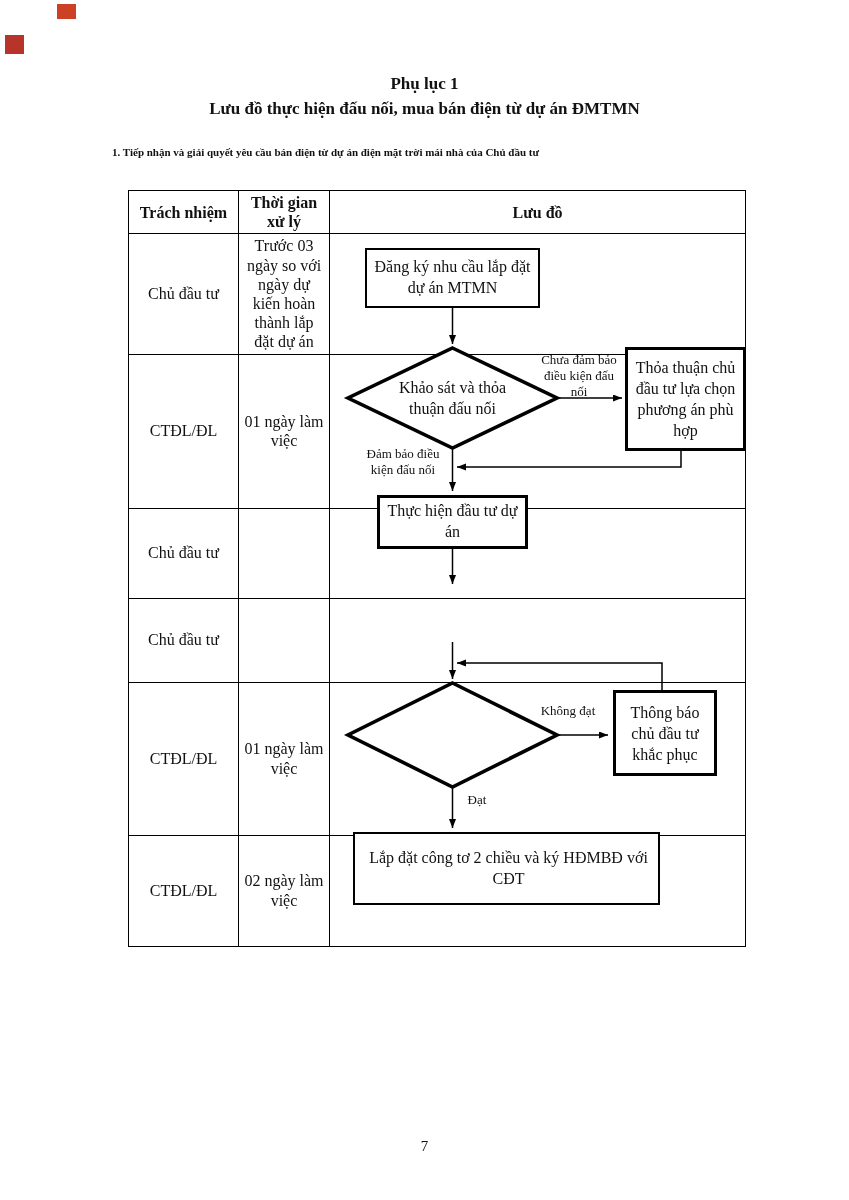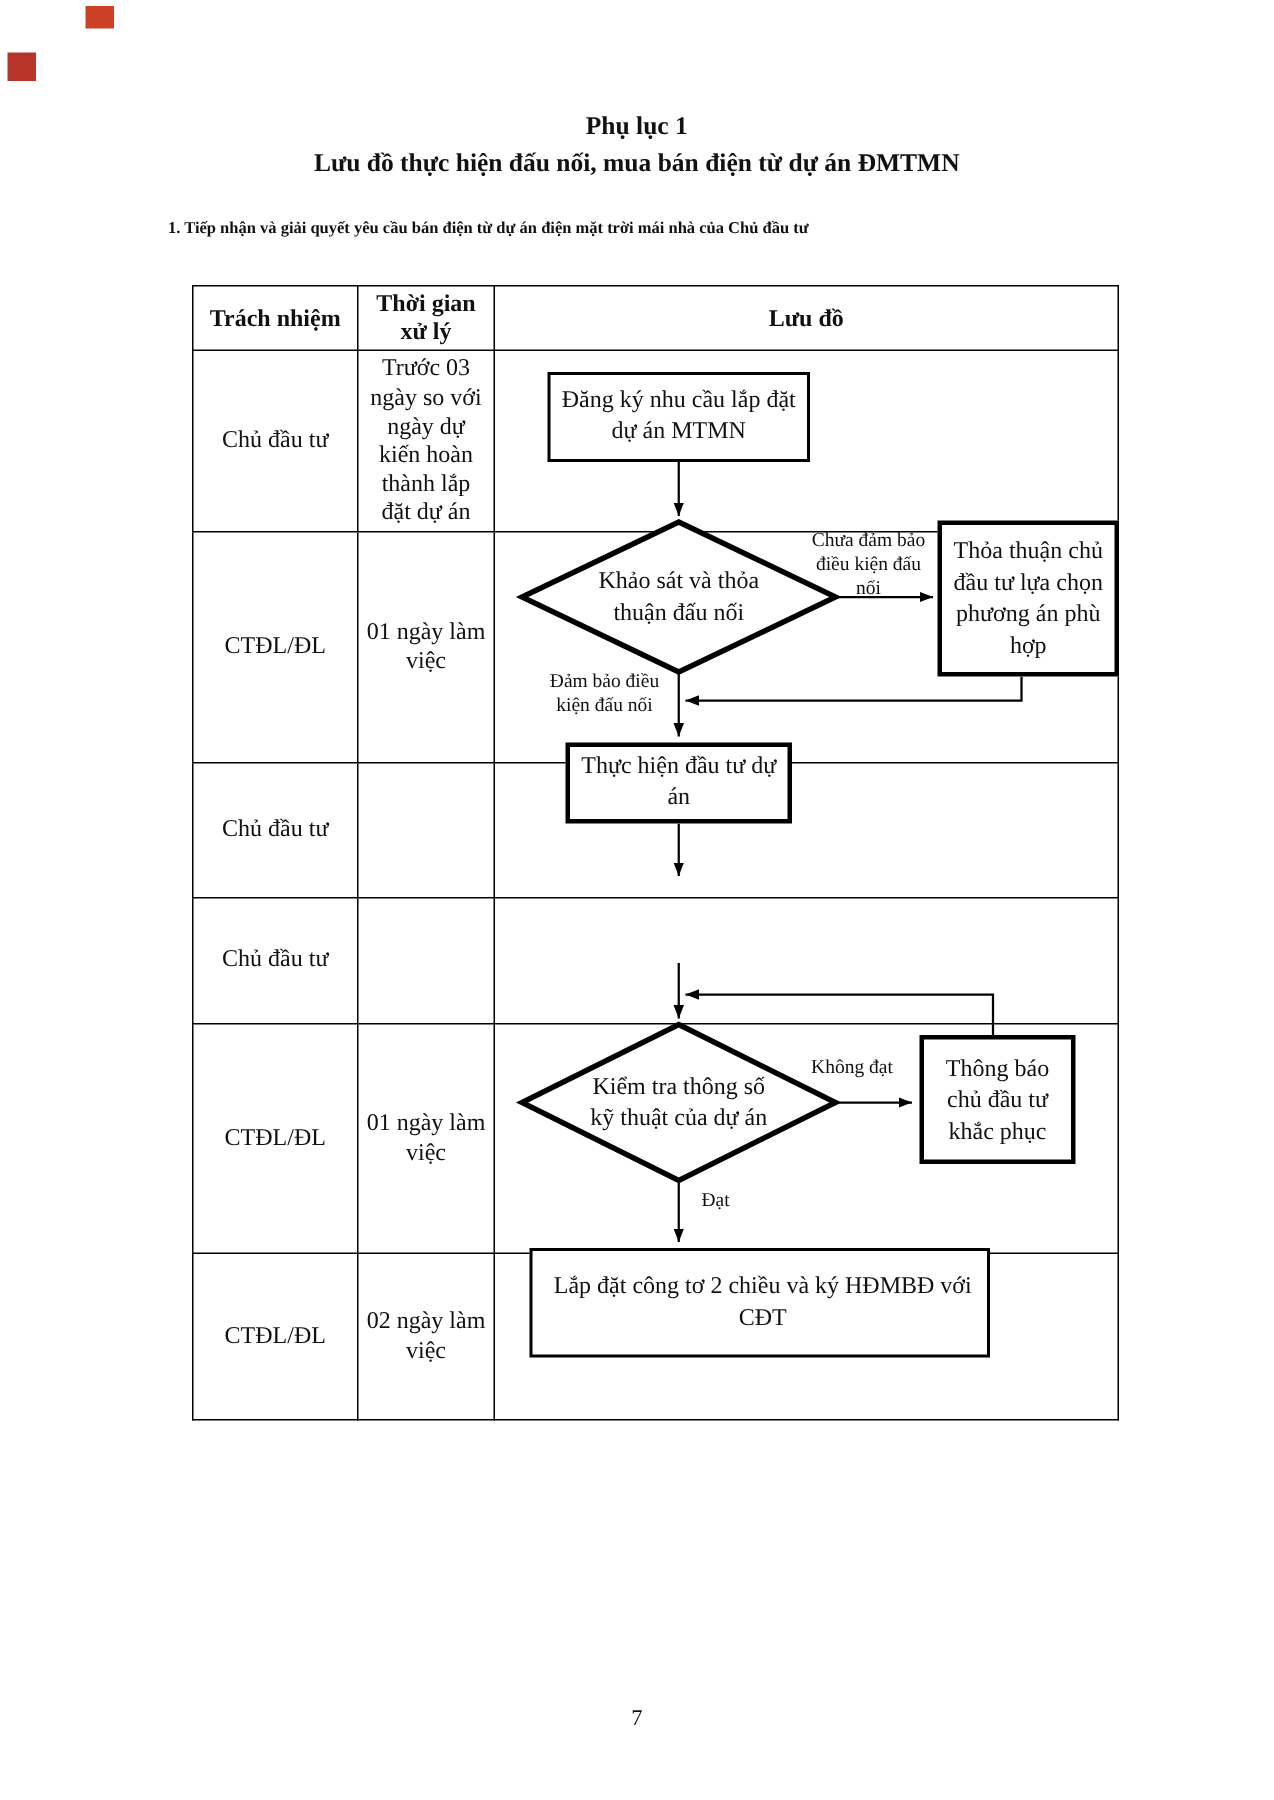--- a/index.html
+++ b/index.html
@@ -153,21 +153,20 @@
   <div class="fbox thick" style="left:625px; top:347px; width:121px; height:104px; line-height:21px;">Thỏa thuận chủ đầu tư lựa chọn phương án phù hợp</div>
 
   <div class="fbox thick" style="left:377px; top:495px; width:151px; height:54px;">Thực hiện đầu tư dự án</div>
 
 
   <div class="fbox thick" style="left:613px; top:690px; width:104px; height:86px; line-height:21px;">Thông báo chủ đầu tư khắc phục</div>
 
   <div class="fbox left-text" style="left:353px; top:832px; width:307px; height:73px;">Lắp đặt công tơ 2 chiều và ký HĐMBĐ với CĐT</div>
 
   <div class="dtext" style="left:393px; top:366px; width:119px; height:64px;">Khảo sát và thỏa thuận đấu nối</div>
-  <div class="dtext" style="left:393px; top:703px; width:119px; height:64px;">Kiểm tra thông số kỹ thuật của dự án</div>
 
   <div class="flabel" style="left:538px; top:332px; width:82px;margin-top:20px;">Chưa đảm bảo điều kiện đấu nối</div>
   <div class="flabel" style="left:358px; top:446px; width:90px;">Đảm bảo điều kiện đấu nối</div>
   <div class="flabel" style="left:532px; top:703px; width:72px;">Không đạt</div>
   <div class="flabel" style="left:455px; top:792px; width:44px;">Đạt</div>
 
   <div class="page-number">7</div>
 
 </div>
 

